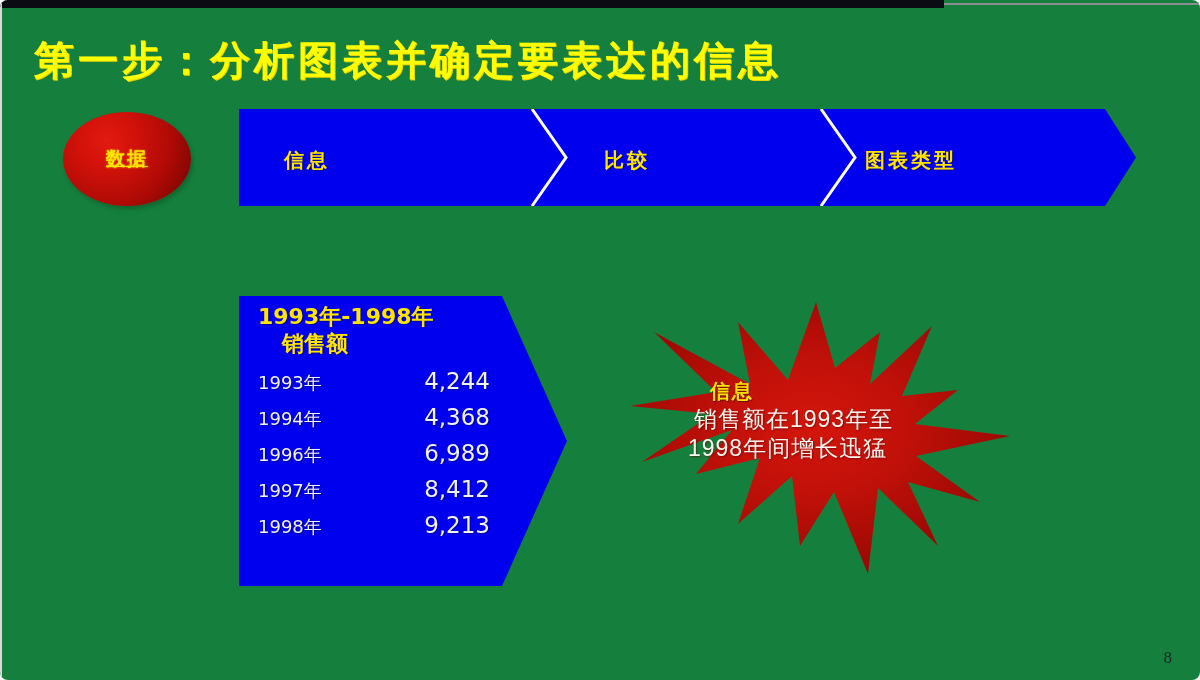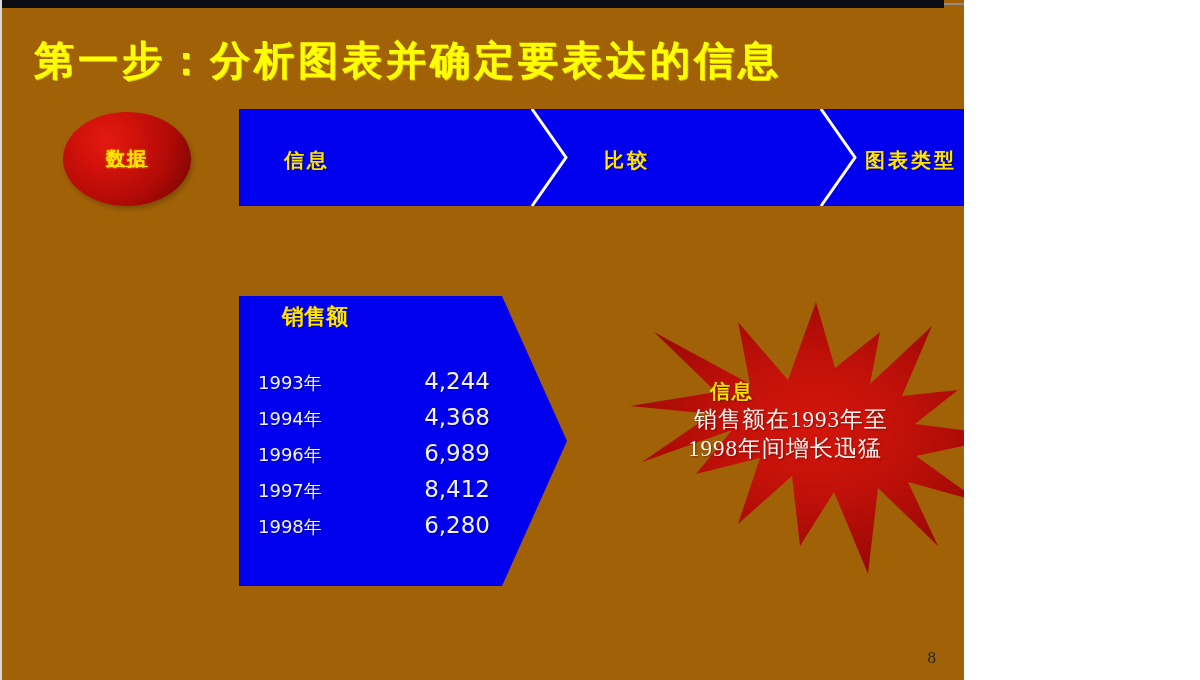--- a/index.html
+++ b/index.html
@@ -4,24 +4,25 @@
 <style>
   html, body {
     margin: 0; padding: 0;
     background: #ffffff;
   }
   body {
     font-family: "Liberation Sans", sans-serif;
   }
   #slide {
     position: relative;
-    width: 964px;
+    width: 1200px;
     height: 680px;
-    background: #a16207;
+    background: #15803d;
     overflow: hidden;
+    border-radius: 8px;
   }
   
   #top-bar-black {
     position: absolute;
     left: 0; top: 0;
     width: 944px; height: 8px;
     background: #0b0b14;
   }
   #top-bar-gray {
     position: absolute;
@@ -159,21 +160,21 @@
     letter-spacing: 2px;
     font-family: "DejaVu Sans", sans-serif;
     text-shadow: 1px 1px 1px rgba(0,0,0,0.45);
   }
   .burst-line {
     font-size: 23px;
     color: #fdf6f0;
     letter-spacing: 1px;
     white-space: nowrap;
     line-height: 1.28;
-    font-family: Liberation Serif, serif;
+    font-family: Liberation Sans, sans-serif;
     text-shadow: 1px 1px 2px rgba(90,0,0,0.6);
   }
   #burst-line-1 { margin-left: -16px; }
   #burst-line-2 { margin-left: -22px; }
 
   
   #page-number {
     position: absolute;
     right: 28px; bottom: 12px;
     font-size: 17px;
@@ -206,20 +207,21 @@
     <div class="proc-label" id="proc-label-1">比较</div>
     <div class="proc-label" id="proc-label-2">图表类型</div>
   </div>
 
   <div id="data-pentagon">
     <svg width="332" height="294" viewBox="0 0 332 294">
       <polygon points="2,2 265,2 330,147 265,292 2,292" fill="#0000ee"></polygon>
     </svg>
     <div id="data-table">
       <div id="table-title">
+        <span>1993年-1998年</span>
         <span class="sub">销售额</span>
       </div>
       <div id="table-rows">
         <div class="tbl-row">
           <span class="tbl-year">1993年</span>
           <span class="tbl-val">4,244</span>
         </div>
         <div class="tbl-row">
           <span class="tbl-year">1994年</span>
           <span class="tbl-val">4,368</span>
@@ -227,21 +229,21 @@
         <div class="tbl-row">
           <span class="tbl-year">1996年</span>
           <span class="tbl-val">6,989</span>
         </div>
         <div class="tbl-row">
           <span class="tbl-year">1997年</span>
           <span class="tbl-val">8,412</span>
         </div>
         <div class="tbl-row">
           <span class="tbl-year">1998年</span>
-          <span class="tbl-val">6,280</span>
+          <span class="tbl-val">9,213</span>
         </div>
       </div>
     </div>
   </div>
 
   <div id="starburst">
     <svg width="400" height="278" viewBox="0 0 400 278">
       <defs>
         <radialGradient id="burstGrad" cx="48%" cy="46%" r="62%">
           <linearGradient></linearGradient>

